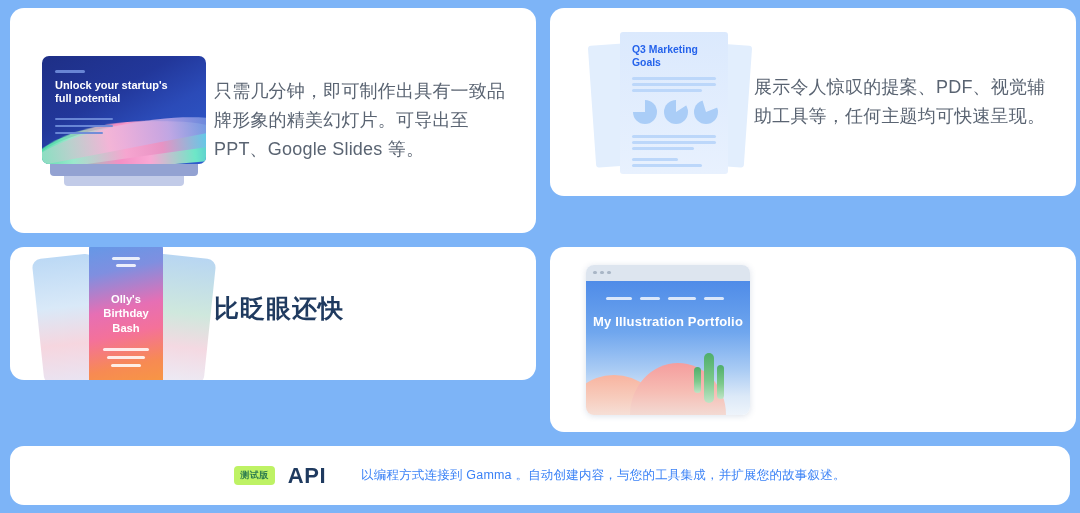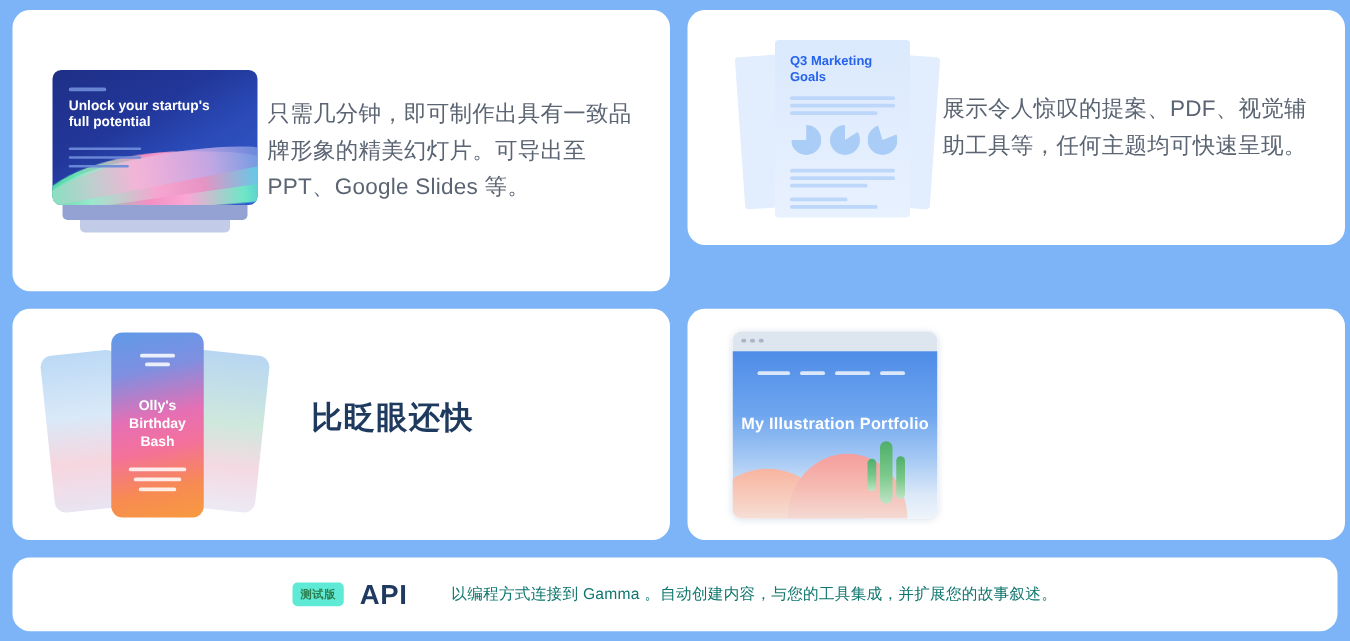--- a/index.html
+++ b/index.html
@@ -26,21 +26,21 @@
   .card {
     background: #ffffff;
     border-radius: 14px;
     display: flex;
     align-items: center;
     overflow: hidden;
     padding: 0 14px;
   }
   .card.r1c1 { height: 225px; }
   .card.r1c2 { height: 188px; }
-  .card.r2c1 { height: 185px; gap: 35px; }
+  .card.r2c1 { height: 133px; }
   .card.r2c2 { height: 185px; }
   .art {
     width: 186px; min-width: 186px; height: 100%;
     display: flex; align-items: center; justify-content: flex-end;
     position: relative;
   }
   .txt { padding-left: 4px; padding-right: 6px; }
   .h {
     font-size: 25px; font-weight: bold; color: #1f3a5f;
     letter-spacing: 1px; line-height: 1.1; margin-bottom: 10px;
@@ -115,40 +115,40 @@
   .web-wrap { position: relative; width: 164px; height: 150px;
               border-radius: 8px; overflow: hidden; background: #fff;
               box-shadow: 0 1px 6px rgba(60,90,140,.18); }
   .web-bar { height: 16px; background: #dde5ef; display: flex; align-items: center; padding-left: 7px; gap: 3.5px; }
   .dot { width: 3.6px; height: 3.6px; border-radius: 50%; background: #a9b6c6; }
   .web-body { position: relative; height: 134px;
               background: linear-gradient(180deg,#4f8ce8 0%,#6fa6ee 38%,#a9cbf4 66%,#dce9f8 86%,#eef4fb 100%);
               overflow: hidden; }
   .nav-l { position: absolute; top: 16px; height: 3.4px; background: rgba(255,255,255,.78); border-radius: 2px; }
   .web-title { position: absolute; left: 0; right: 0; top: 33px; text-align: center;
-               color: #ffffff; font-size: 13px; font-weight: bold; line-height: 1.28; letter-spacing:.2px;margin-top:17px; }
+               color: #ffffff; font-size: 13px; font-weight: bold; line-height: 1.28; letter-spacing:.2px; }
   .hill { position: absolute; bottom: 0; border-radius: 50% 50% 0 0 / 100% 100% 0 0; }
   .h1 { left: -18px; width: 92px; height: 40px; background: linear-gradient(180deg,#f8b4a0 0%,#f7cdbe 60%,#f6dfd6 100%); }
   .h2 { left: 44px; width: 96px; height: 52px; background: linear-gradient(180deg,#f59d9d 0%,#f6bdb4 55%,#f3dad3 100%); }
   .h3 { left: 20px; width: 86px; height: 30px; background: linear-gradient(180deg,#b9cdf0 0%,#d7e4f7 100%); opacity:.92; }
   .cac { position: absolute; background: linear-gradient(180deg,#4fae6a 0%,#7cc98c 55%,#bfe4c6 100%); border-radius: 6px; }
 
   
   .api-bar {
     background: #fff; border-radius: 14px; height: 74px;
     display: flex; align-items: center; justify-content: center; gap: 13px;
   }
   .badge {
-    background: #5eead4; color: #2e7d4f; font-size: 9px; font-weight: bold;
+    background: #bef264; color: #2e7d4f; font-size: 9px; font-weight: bold;
     padding: 3px 6px; border-radius: 4px; letter-spacing: .5px; text-align: center;
   }
   .api-word {
     font-size: 22px; font-weight: bold; color: #1f3a5f; letter-spacing: .5px;
   }
-  .api-desc { font-size: 12.5px; color: #0f766e; letter-spacing: .2px; margin-left: 22px; }
+  .api-desc { font-size: 12.5px; color: #3b82f6; letter-spacing: .2px; margin-left: 22px; }
 </style>
 </head>
 <body>
 
 <div class="page">
 
   <div class="grid">
 
     <div class="card r1c1">
       <div class="art">

